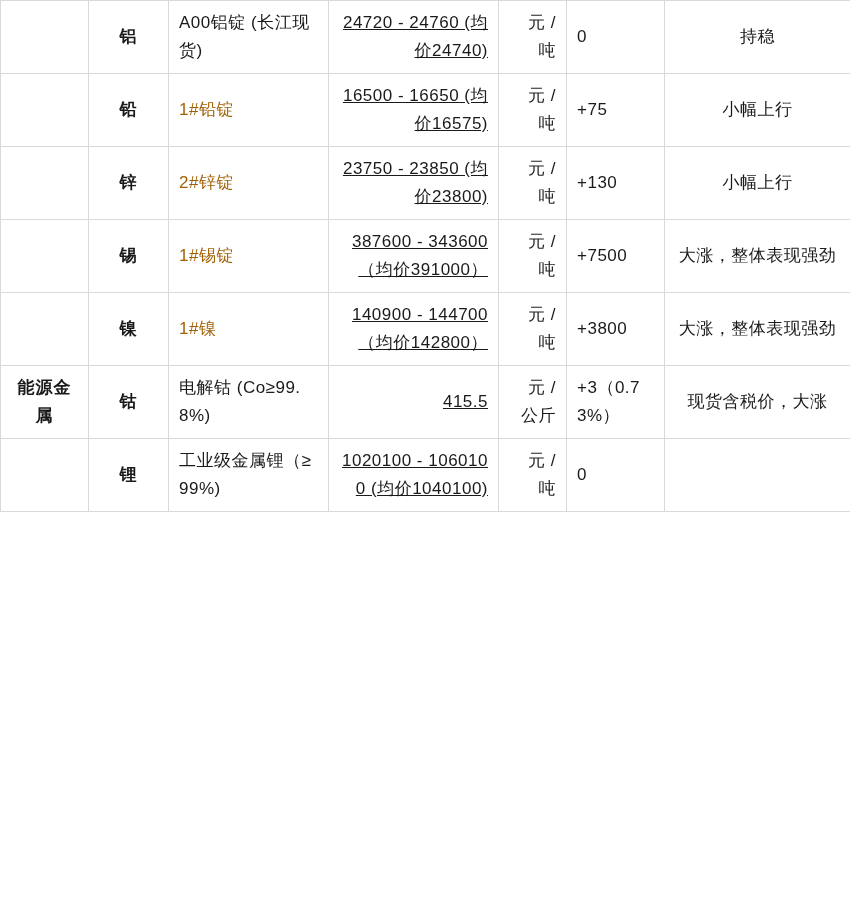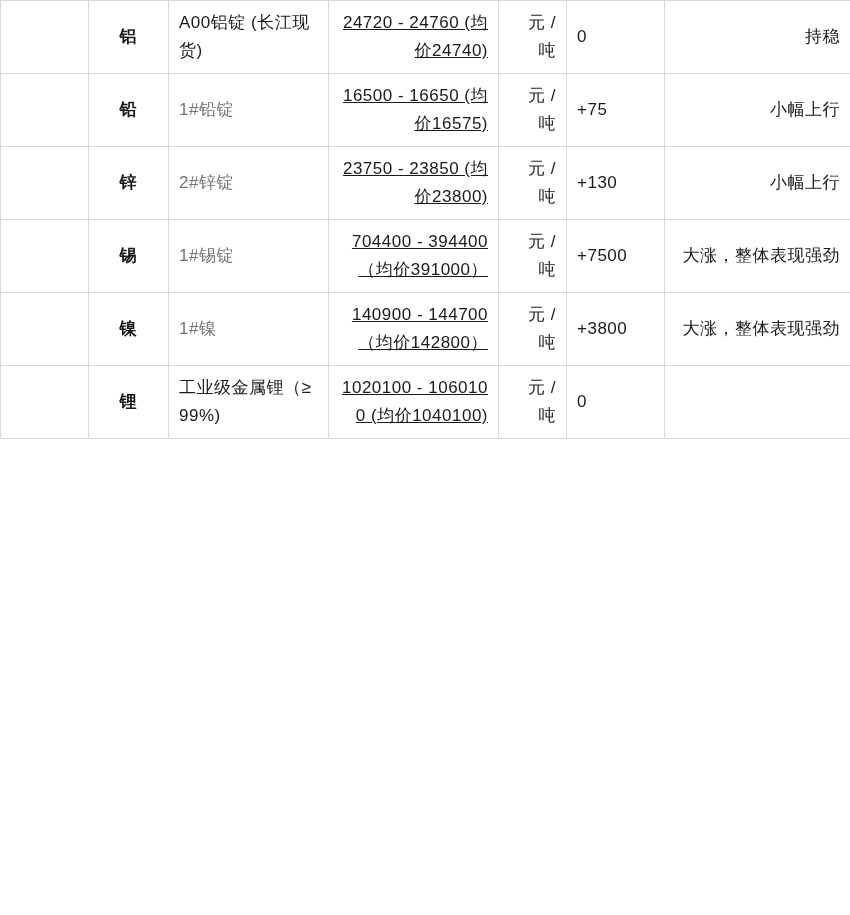--- a/index.html
+++ b/index.html
@@ -37,25 +37,25 @@
     padding: 8px 10px;
     word-break: break-all;
   }
   td.cat, td.metal {
     font-weight: bold;
     text-align: center;
     letter-spacing: 1px;
   }
   td.cat { padding: 8px 6px; }
   td.spec { text-align: left; letter-spacing: 0.5px; }
-  td.spec.blue { color: #737373; }
+  td.spec.blue { color: #a16207; }
   td.price { text-align: right; letter-spacing: 0.5px; text-decoration: underline; }
   td.unit { text-align: right; letter-spacing: 0.5px; }
   td.change { text-align: left; letter-spacing: 0.5px; }
-  td.note { text-align: right; letter-spacing: 0.5px; }
+  td.note { text-align: center; letter-spacing: 0.5px; }
 </style>
 </head>
 <body>
 
 <table class="price-table">
   <colgroup>
     <col class="c0">
       <col class="c1">
       <col class="c2">
       <col class="c3">
@@ -94,36 +94,45 @@
       <td class="price">23750 - 23850 (均价23800)</td>
       <td class="unit">元 / 吨</td>
       <td class="change">+130</td>
       <td class="note">小幅上行</td>
     </tr>
 
     <tr>
       <td class="cat"></td>
       <td class="metal">锡</td>
       <td class="spec blue">1#锡锭</td>
-      <td class="price">704400 - 394400（均价391000）</td>
+      <td class="price">387600 - 343600（均价391000）</td>
       <td class="unit">元 / 吨</td>
       <td class="change">+7500</td>
       <td class="note">大涨，整体表现强劲</td>
     </tr>
 
     <tr>
       <td class="cat"></td>
       <td class="metal">镍</td>
       <td class="spec blue">1#镍</td>
       <td class="price">140900 - 144700（均价142800）</td>
       <td class="unit">元 / 吨</td>
       <td class="change">+3800</td>
       <td class="note">大涨，整体表现强劲</td>
     </tr>
 
+    <tr>
+      <td class="cat">能源金属</td>
+      <td class="metal">钴</td>
+      <td class="spec">电解钴 (Co≥99.8%)</td>
+      <td class="price">415.5</td>
+      <td class="unit">元 / 公斤</td>
+      <td class="change">+3（0.73%）</td>
+      <td class="note">现货含税价，大涨</td>
+    </tr>
 
 
     <tr>
       <td class="cat"></td>
       <td class="metal">锂</td>
       <td class="spec">工业级金属锂（≥99%)</td>
       <td class="price">1020100 - 1060100 (均价1040100)</td>
       <td class="unit">元 / 吨</td>
       <td class="change">0</td>
       <td class="note"></td>

